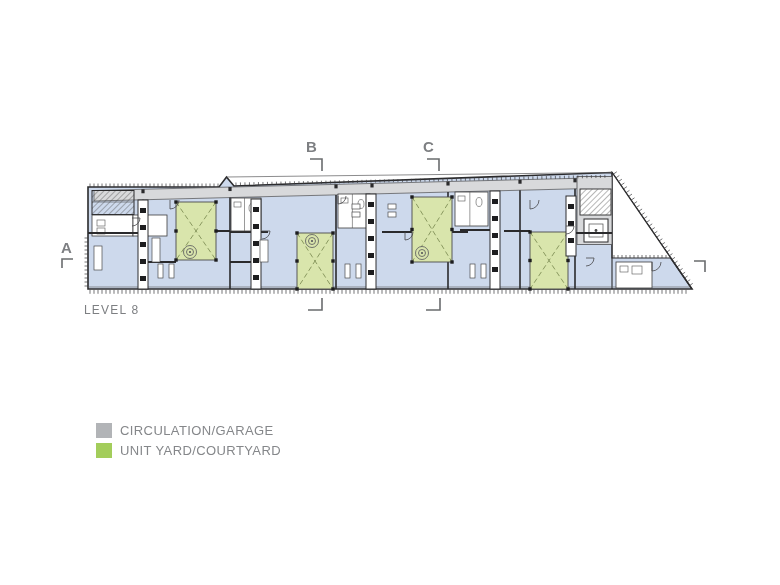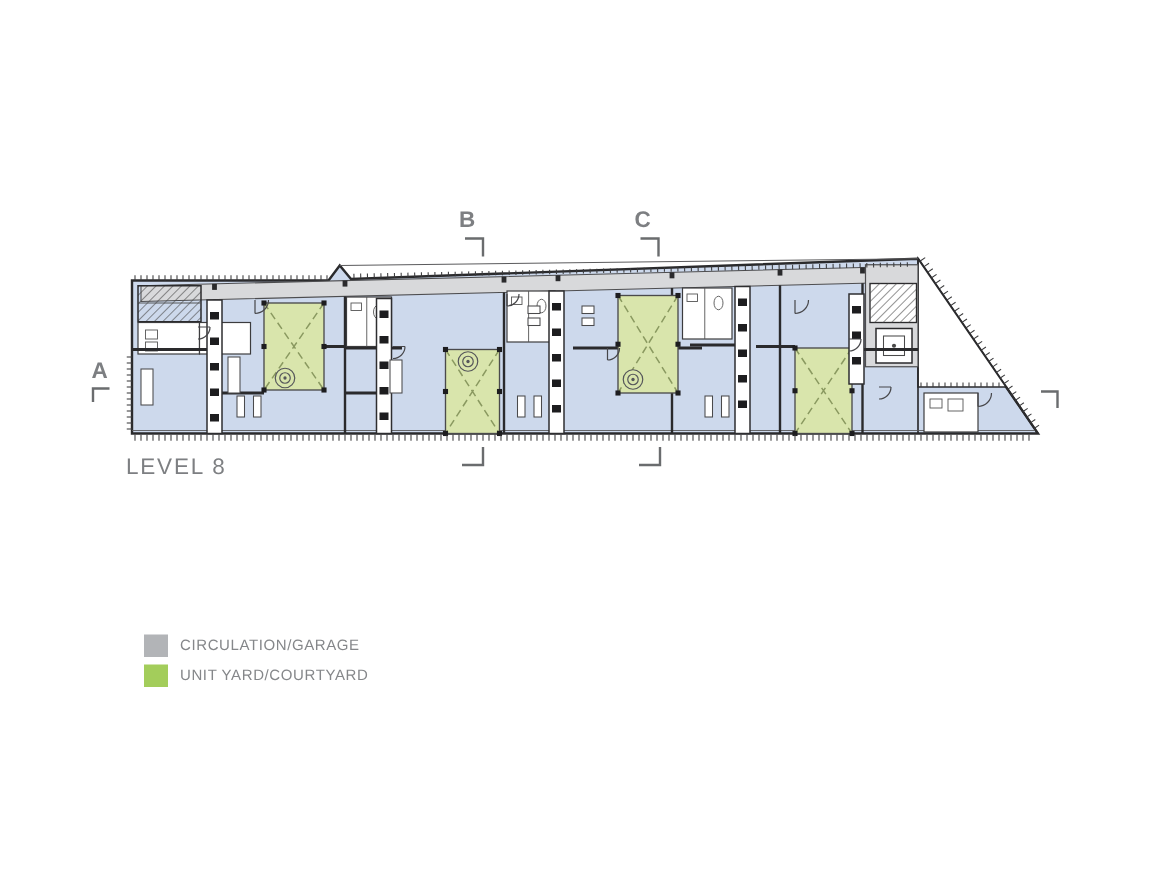--- a/index.html
+++ b/index.html
@@ -16,36 +16,36 @@
   .plan-svg{position:absolute;left:0;top:0;}
   .sec-label{
     position:absolute;
     color:var(--text-gray,#7d7f82);
     font-size:15px;font-weight:bold;
     letter-spacing:.5px;line-height:1;
   }
   .level-label{
     position:absolute;left:84px;top:304px;
     color:var(--text-gray,#7d7f82);
-    font-size:15px;letter-spacing:1.2px;line-height:1;
+    font-size:12px;letter-spacing:1.2px;line-height:1;
   }
   .legend{
     position:absolute;left:96px;top:423px;
   }
   .legend-row{
     display:flex;align-items:center;
     margin-bottom:5px;height:15px;
   }
   .legend-swatch{
     width:16px;height:15px;flex:0 0 16px;
     margin-right:8px;display:inline-block;
   }
   .legend-label{
     color:var(--legend-text,#85878a);
-    font-size:10px;letter-spacing:.4px;line-height:1;
+    font-size:13px;letter-spacing:.4px;line-height:1;
     white-space:nowrap;
   }
 </style>
 </head>
 <body>
 
 <div class="sheet">
 
   <svg class="plan-svg" width="780" height="585" viewBox="0 0 780 585">
     <defs>

